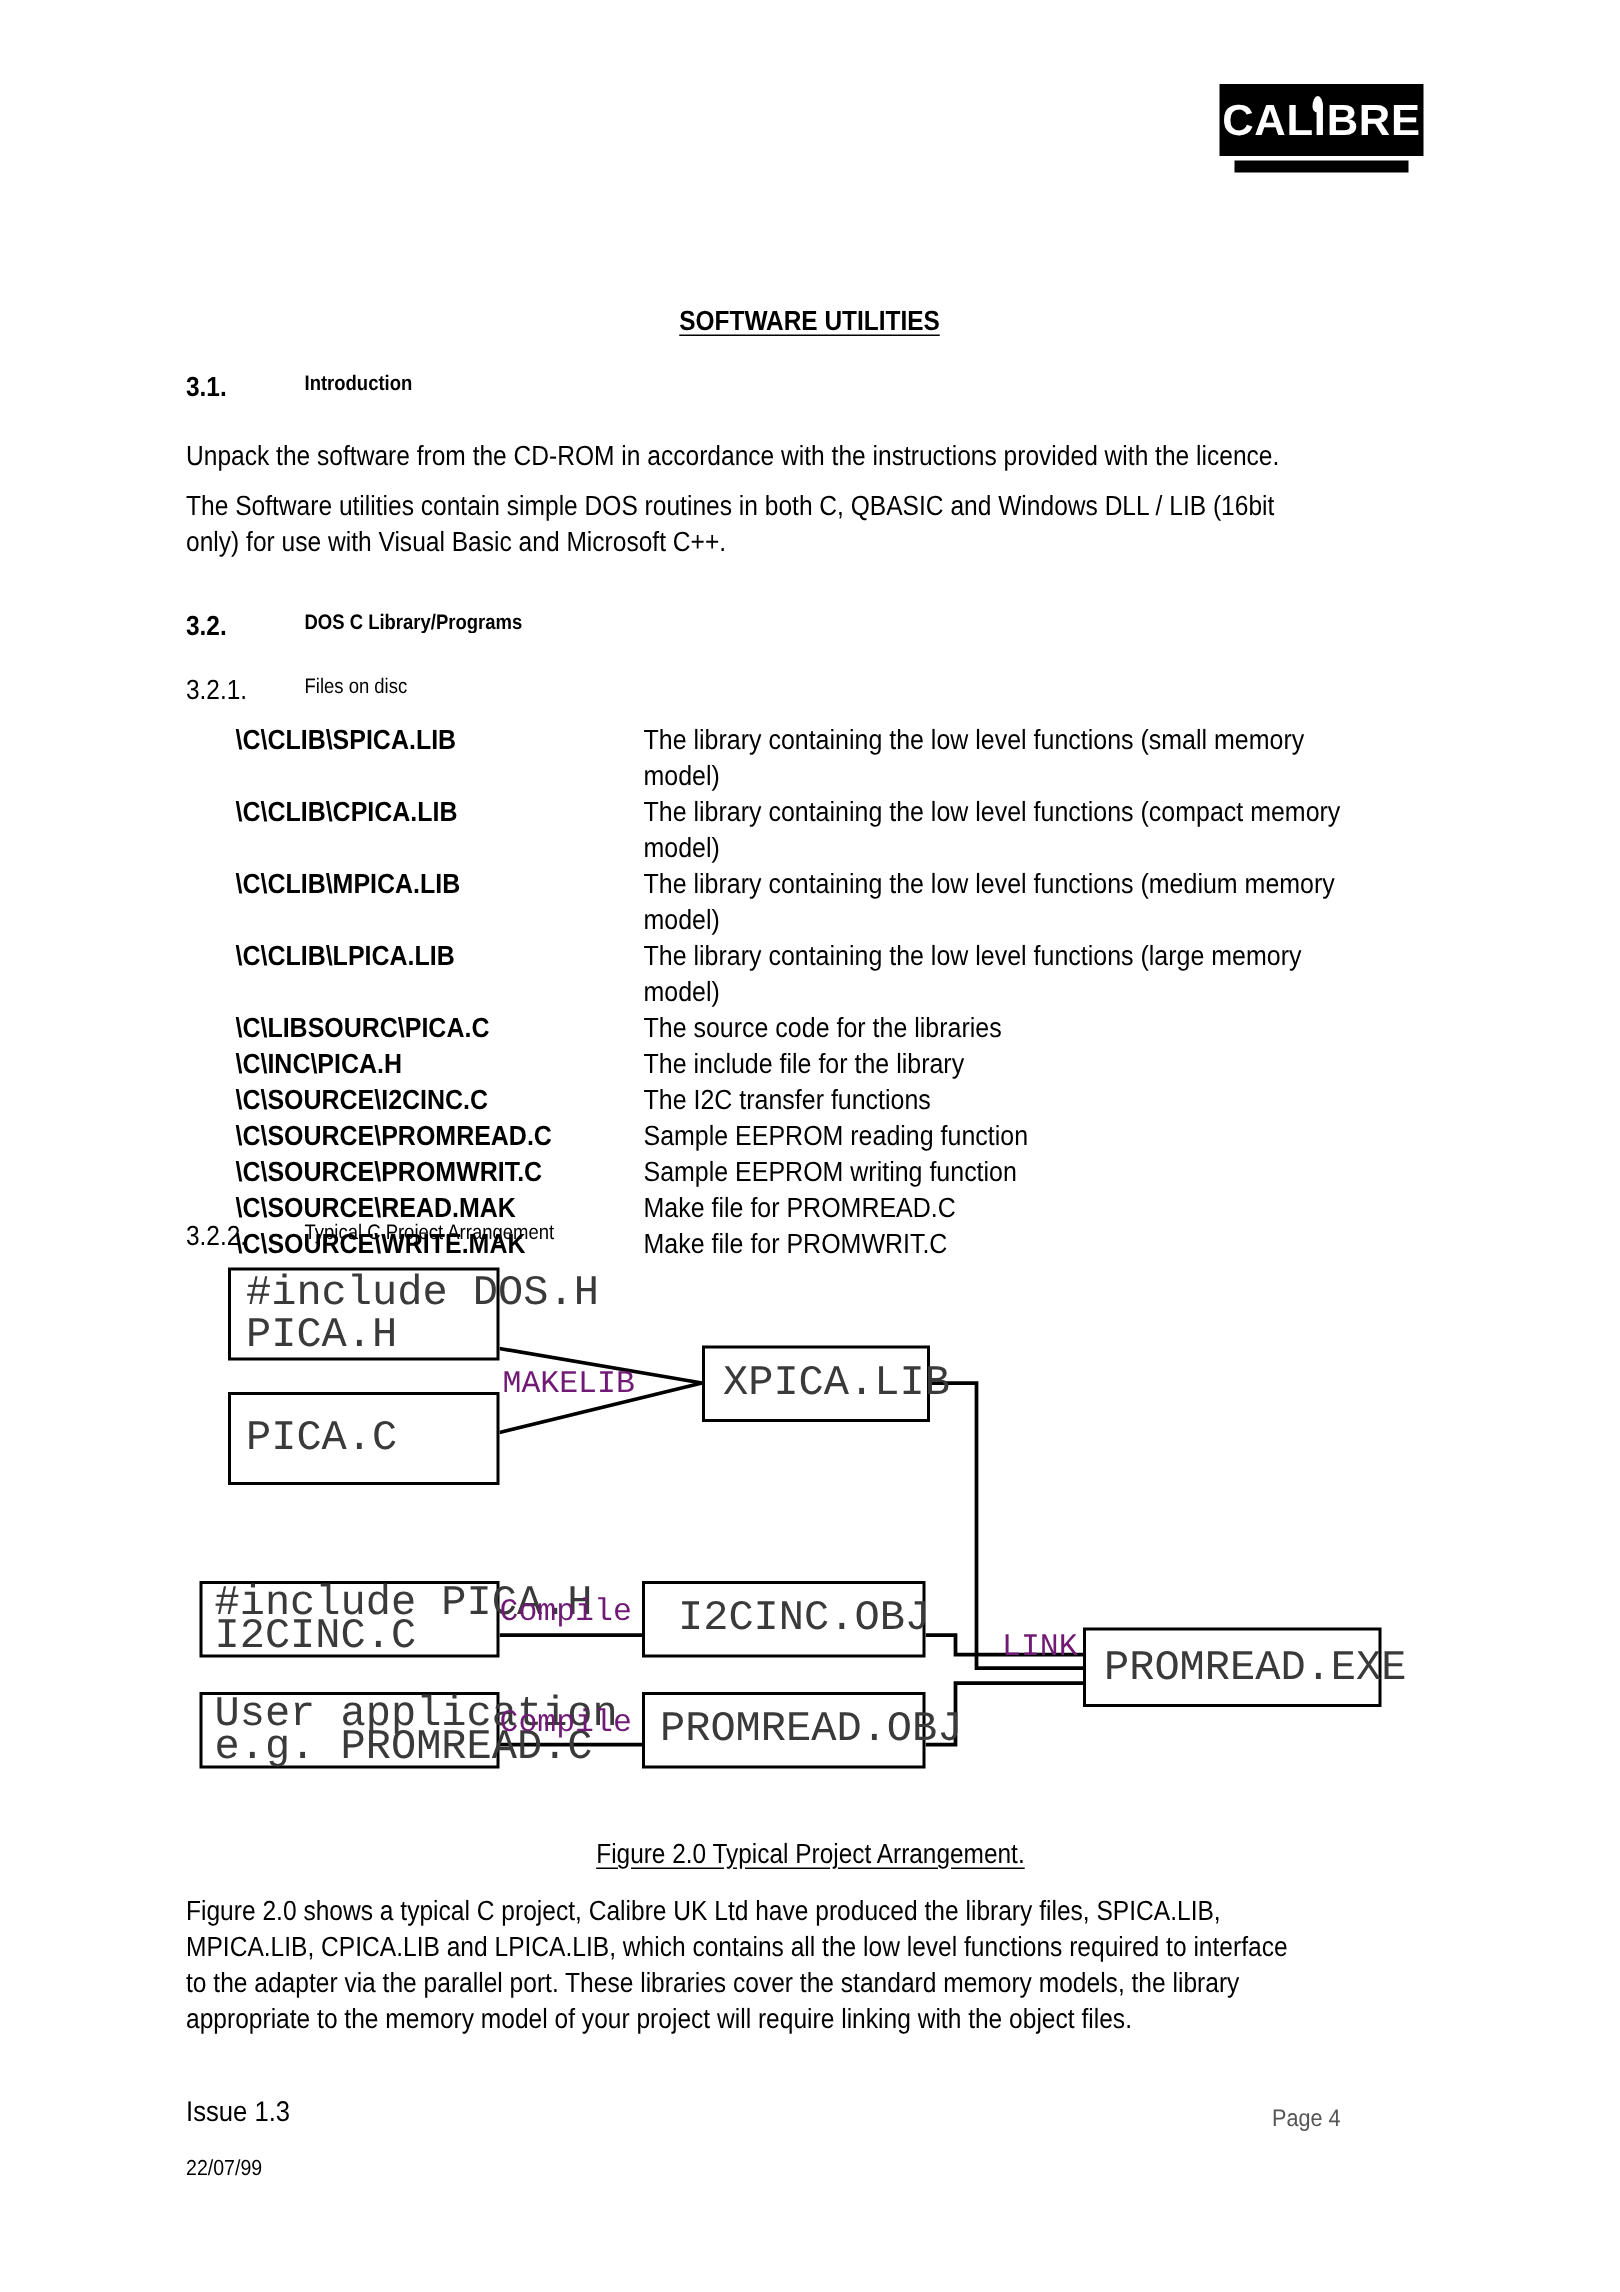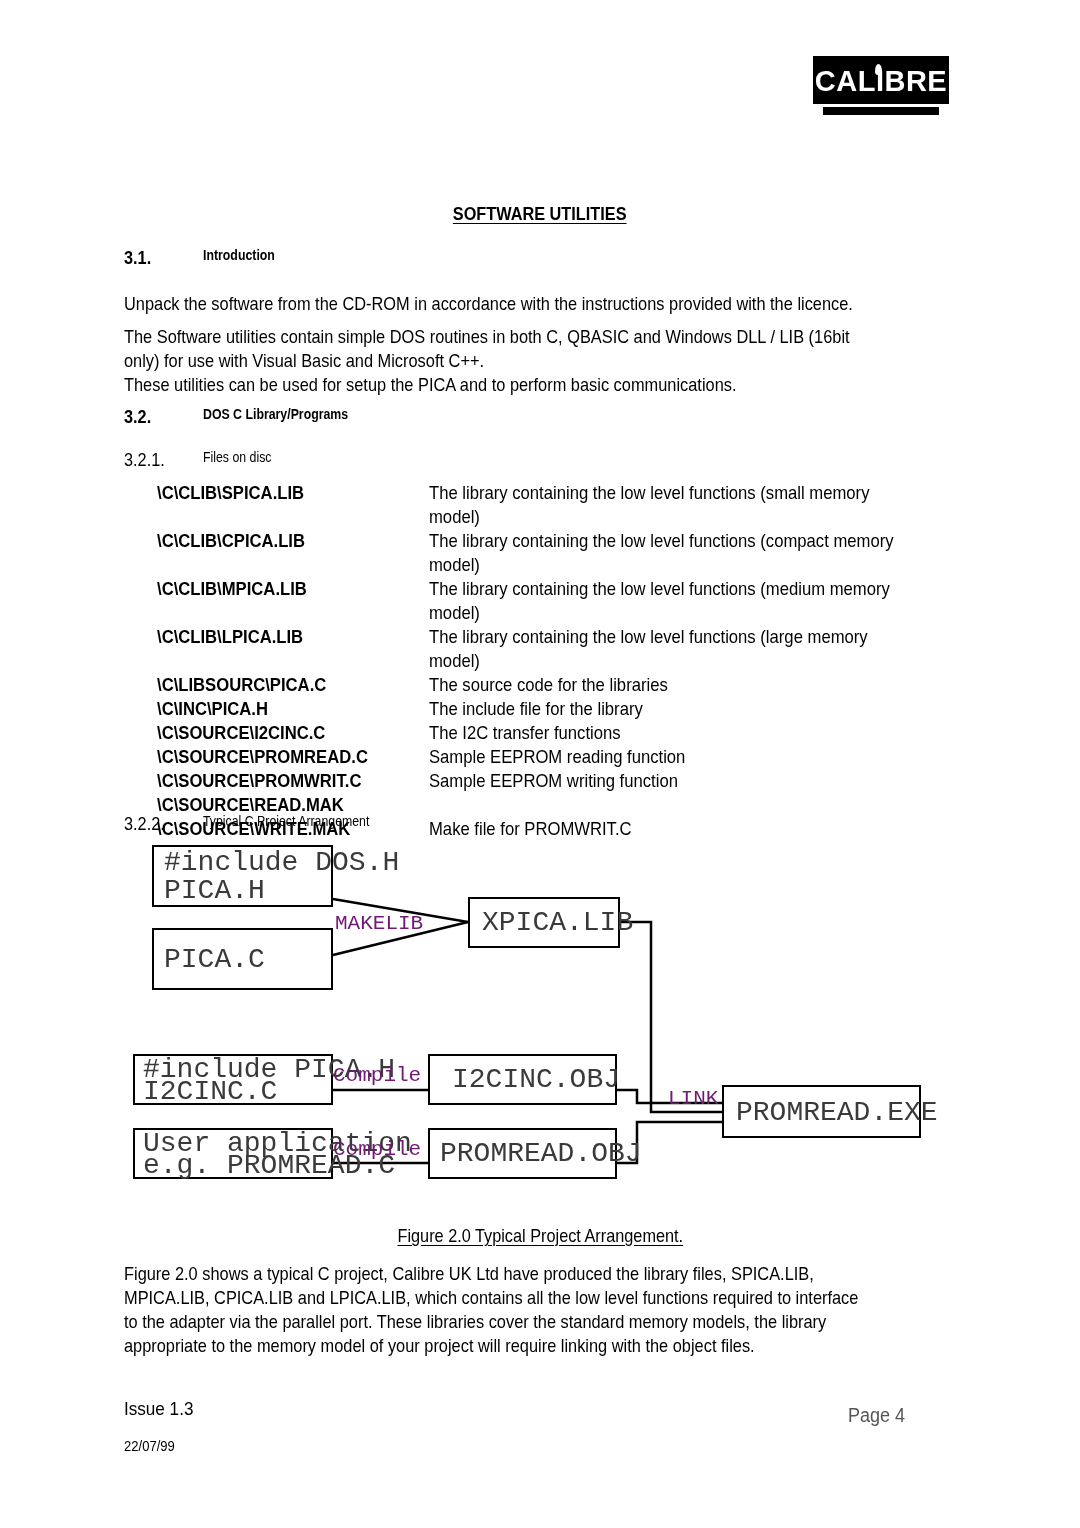--- a/index.html
+++ b/index.html
@@ -217,21 +217,21 @@
     left: 124px;
     top: 1438px;
     font-size: 14.5px;
     font-family: "Liberation Sans", sans-serif;
   }
   #footer-date span { display:inline-block; transform: scaleX(0.9); transform-origin:left top;}
   #footer-page {
     position: absolute;
     left: 848px;
     top: 1404px;
-    font-size: 20px;
+    font-size: 16px;
     color: #555555;
     font-family: "Liberation Sans", sans-serif;
   }
   #footer-page span { display:inline-block; transform: scaleX(0.9); transform-origin:left top;}
 </style>
 </head>
 <body>
 
 <div class="page">
 
@@ -253,23 +253,20 @@
     <span>Introduction</span>
   </div>
 
   <div class="para" style="left:124px; top:292px; width:850px;">
     <span>Unpack the software from the CD-ROM in accordance with the instructions provided with the licence.</span>
   </div>
   <div class="para" style="left:124px; top:325px; width:950px;">
     <span>The Software utilities contain simple DOS routines in both C, QBASIC and Windows DLL / LIB (16bit
 only) for use with Visual Basic and Microsoft C++.</span>
   </div>
-  <div class="para" style="left:124px; top:373px; width:900px;">
-    <span>These utilities can be used for setup the PICA and to perform basic communications.</span>
-  </div>
 
   <div class="heading-num b" style="left:124px; top:406px;">
     <span>3.2.</span>
   </div>
   <div class="heading-txt b u" style="left:203px; top:406px;">
     <span>DOS C Library/Programs</span>
   </div>
 
   <div class="heading-num" style="left:124px; top:449px;">
     <span>3.2.1.</span>
@@ -310,20 +307,21 @@
       <div class="file-row">
         <div class="file-name"><span>\C\SOURCE\PROMREAD.C</span></div>
         <div class="file-desc"><span>Sample EEPROM reading function</span></div>
       </div>
       <div class="file-row">
         <div class="file-name"><span>\C\SOURCE\PROMWRIT.C</span></div>
         <div class="file-desc"><span>Sample EEPROM writing function</span></div>
       </div>
       <div class="file-row">
         <div class="file-name"><span>\C\SOURCE\READ.MAK</span></div>
+        <div class="file-desc"><span>Make file for PROMREAD.C</span></div>
       </div>
       <div class="file-row">
         <div class="file-name"><span>\C\SOURCE\WRITE.MAK</span></div>
         <div class="file-desc"><span>Make file for PROMWRIT.C</span></div>
       </div>
     </div>
 
   <div class="heading-num" style="left:124px; top:813px;">
     <span>3.2.2.</span>
   </div>

